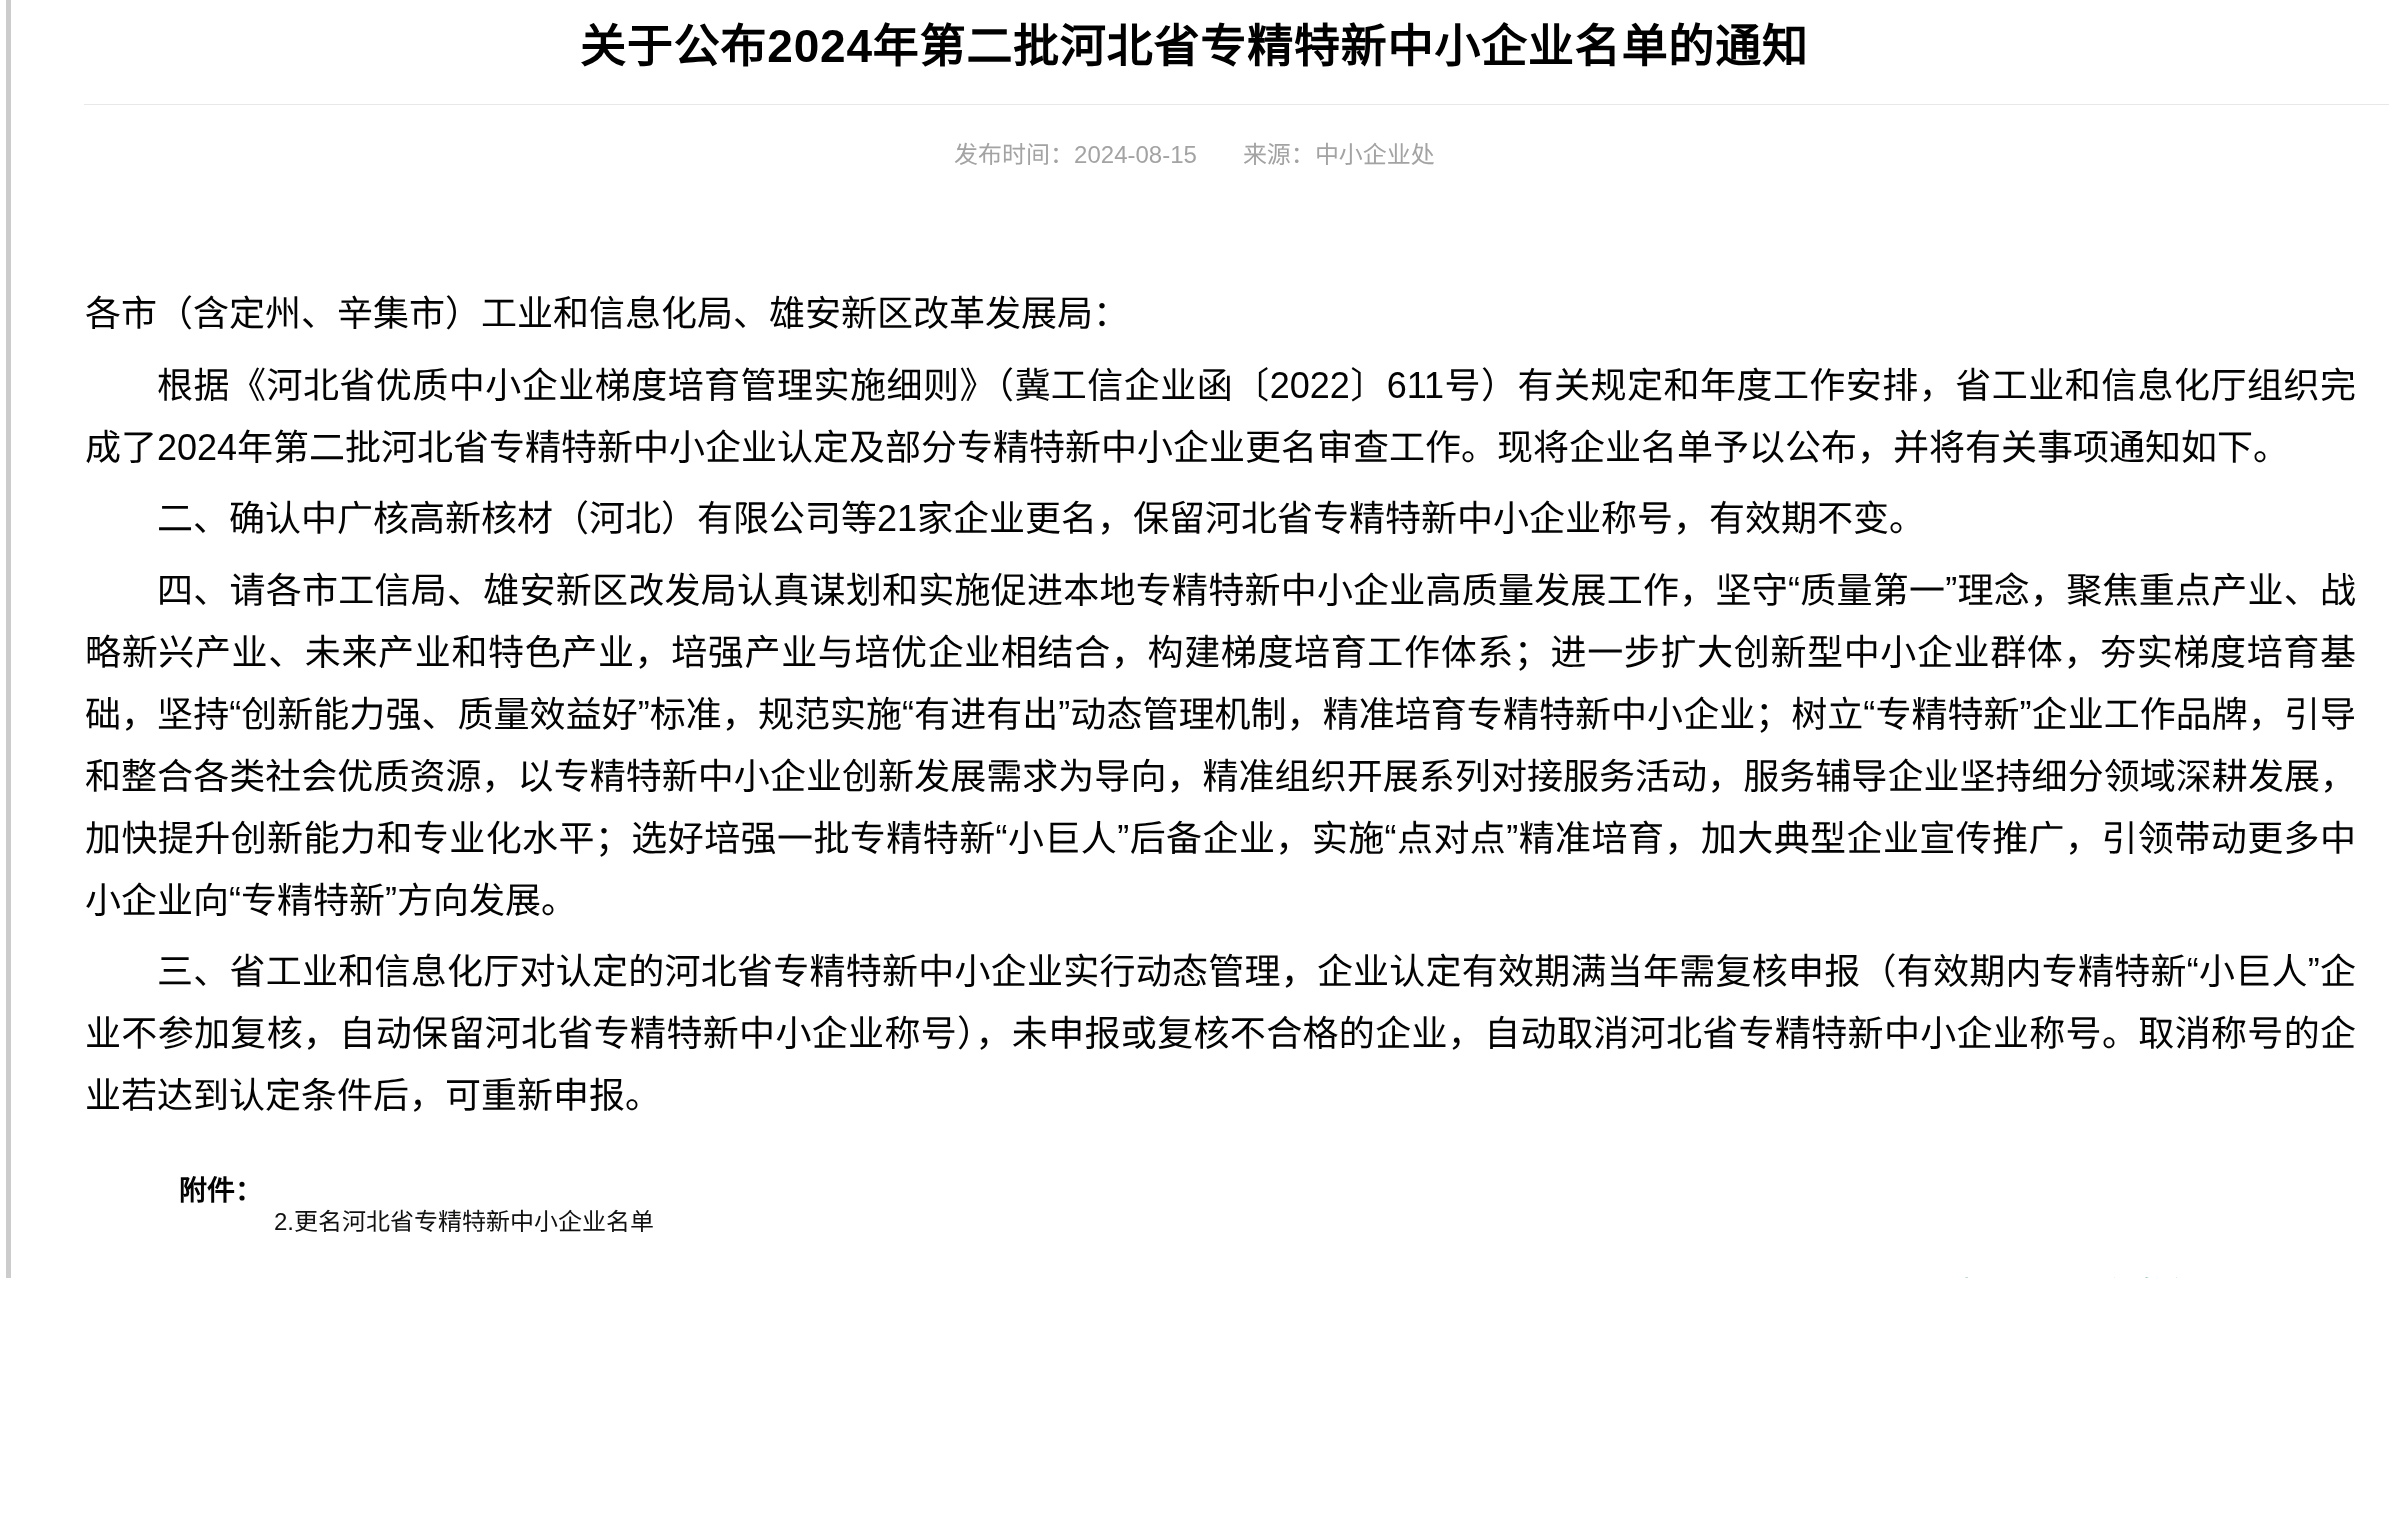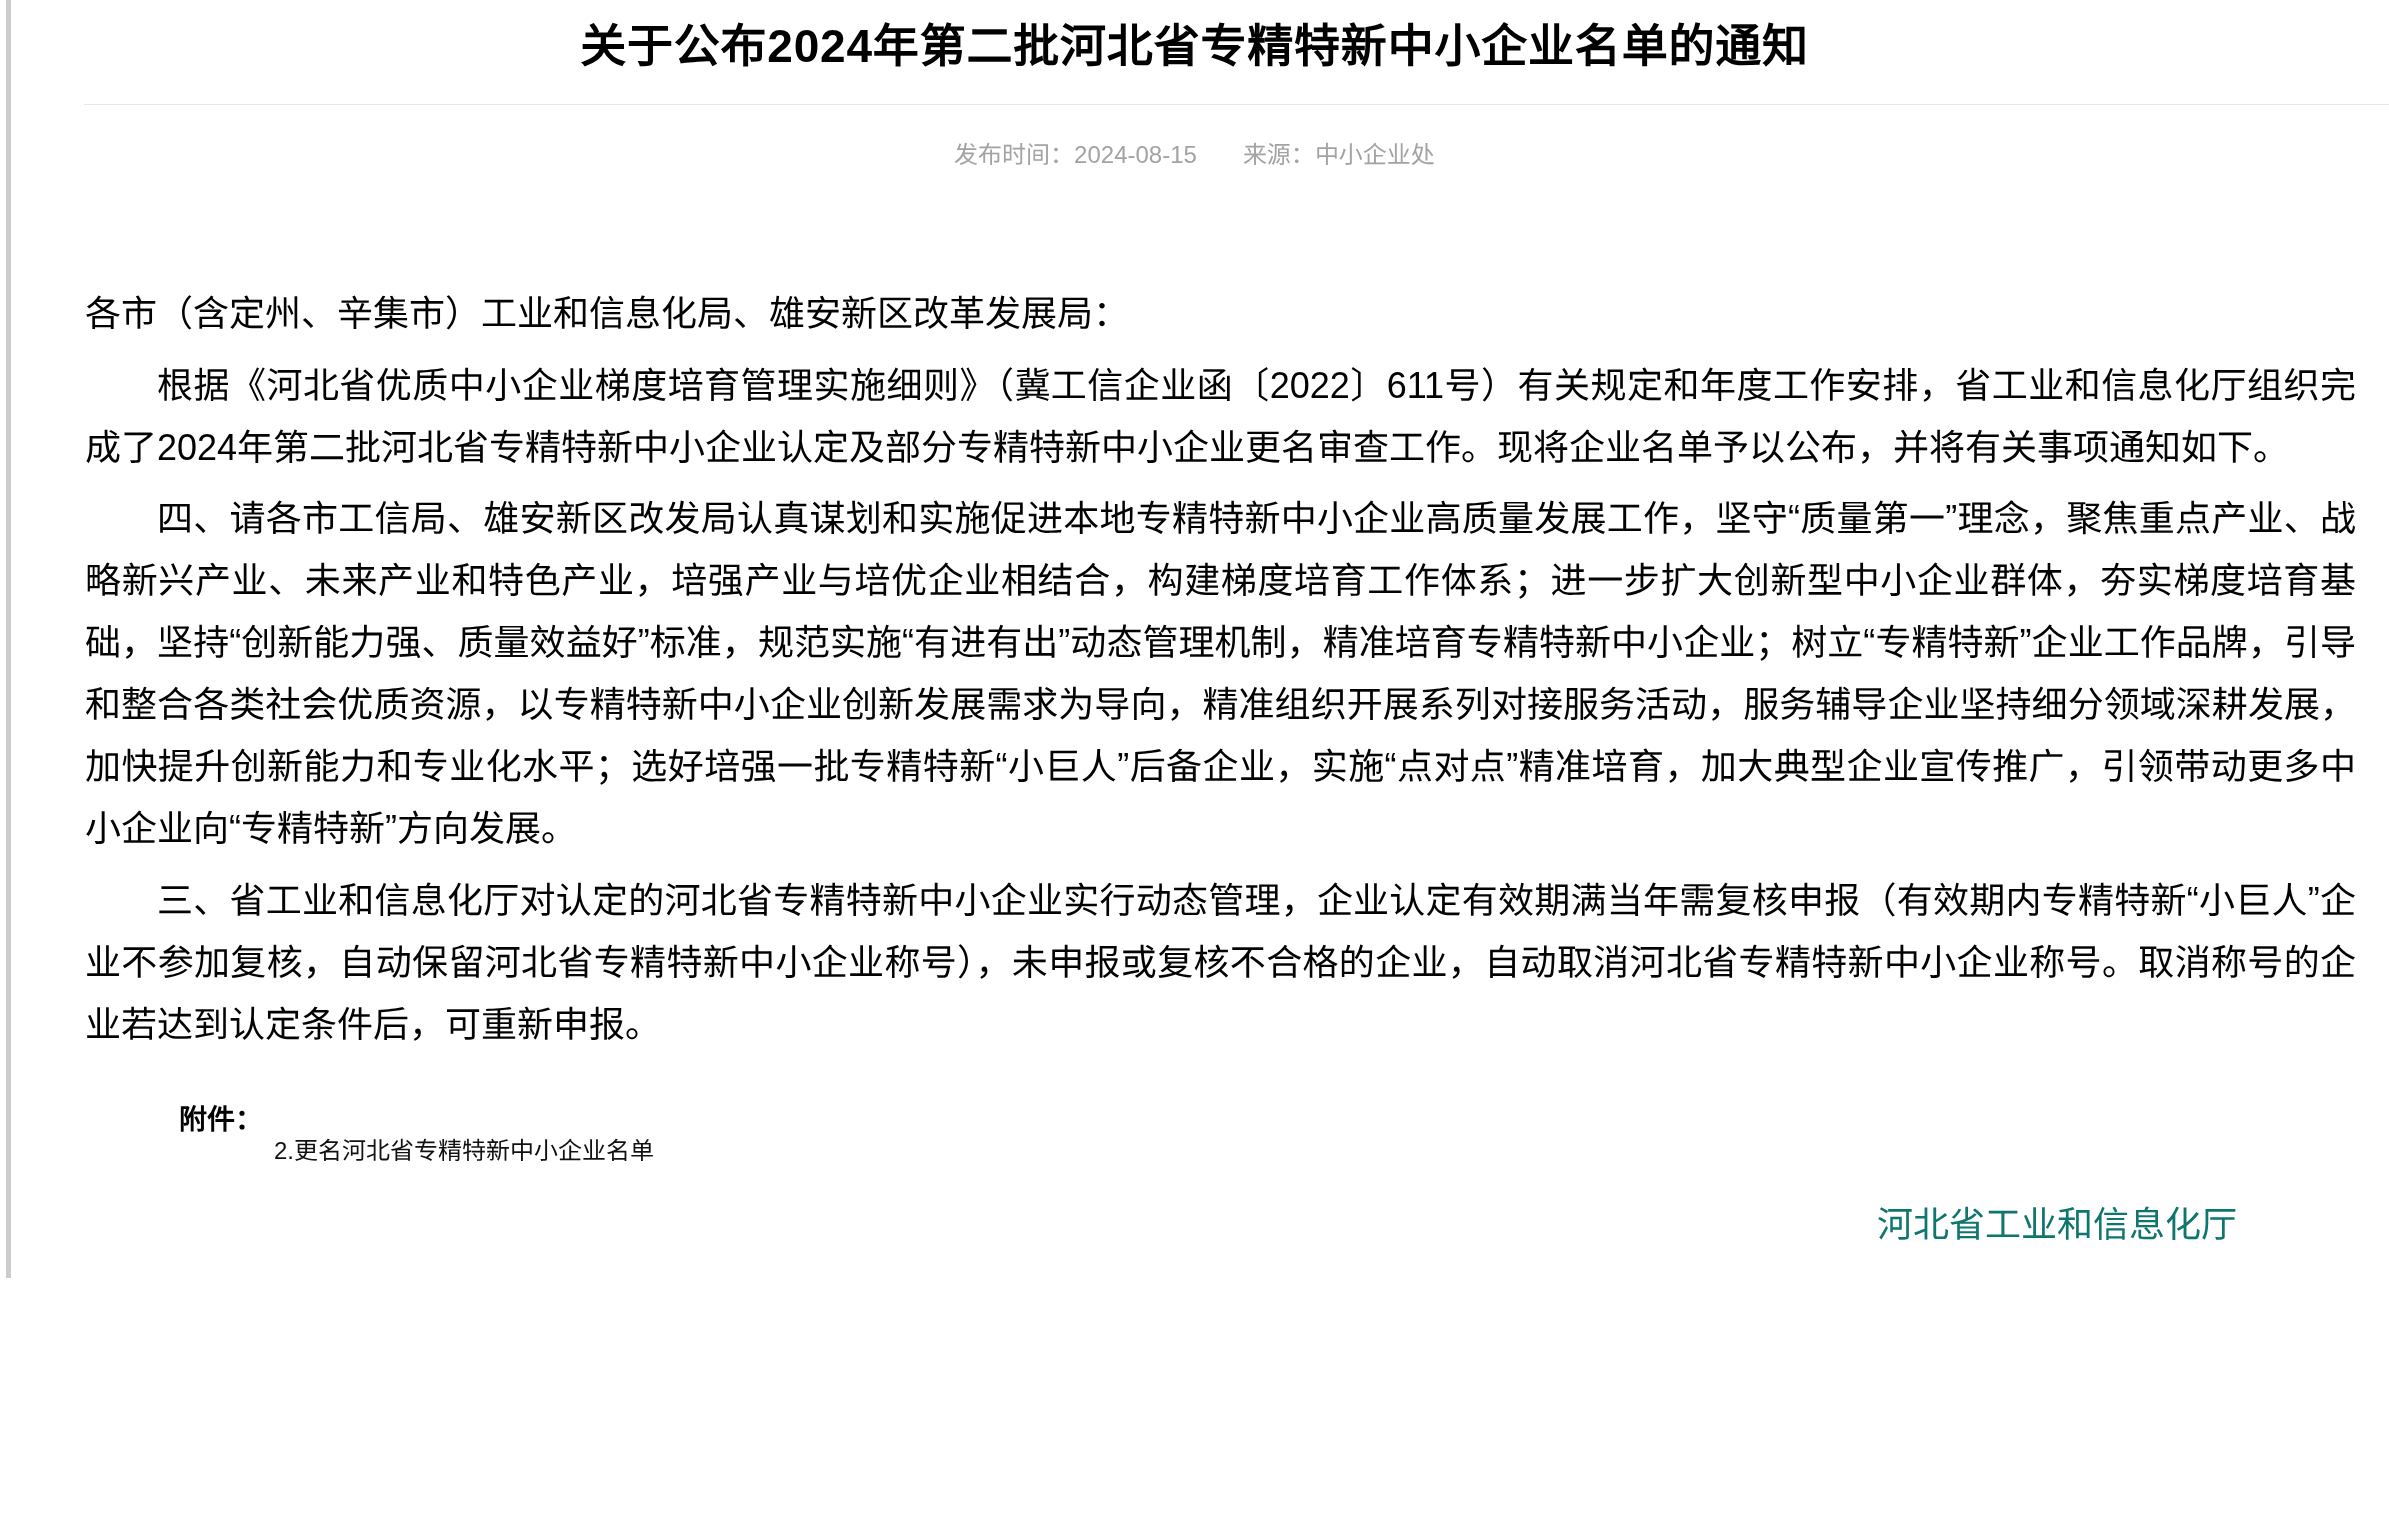--- a/index.html
+++ b/index.html
@@ -95,20 +95,21 @@
   <div class="meta">
     <span>发布时间：</span><span>2024-08-15</span><span class="gap"></span><span>来源：</span><span>中小企业处</span>
   </div>
 
   <div class="article">
 
     <p class="salutation">各市（含定州、辛集市）工业和信息化局、雄安新区改革发展局：</p>
 
     <div>
         <p class="indent">根据《河北省优质中小企业梯度培育管理实施细则》（冀工信企业函〔2022〕611号）有关规定和年度工作安排，省工业和信息化厅组织完成了2024年第二批河北省专精特新中小企业认定及部分专精特新中小企业更名审查工作。现将企业名单予以公布，并将有关事项通知如下。</p>
+        <p class="indent">二、确认中广核高新核材（河北）有限公司等21家企业更名，保留河北省专精特新中小企业称号，有效期不变。</p>
         <p class="indent">四、请各市工信局、雄安新区改发局认真谋划和实施促进本地专精特新中小企业高质量发展工作，坚守“质量第一”理念，聚焦重点产业、战略新兴产业、未来产业和特色产业，培强产业与培优企业相结合，构建梯度培育工作体系；进一步扩大创新型中小企业群体，夯实梯度培育基础，坚持“创新能力强、质量效益好”标准，规范实施“有进有出”动态管理机制，精准培育专精特新中小企业；树立“专精特新”企业工作品牌，引导和整合各类社会优质资源，以专精特新中小企业创新发展需求为导向，精准组织开展系列对接服务活动，服务辅导企业坚持细分领域深耕发展，加快提升创新能力和专业化水平；选好培强一批专精特新“小巨人”后备企业，实施“点对点”精准培育，加大典型企业宣传推广，引领带动更多中小企业向“专精特新”方向发展。</p>
         <p class="indent">三、省工业和信息化厅对认定的河北省专精特新中小企业实行动态管理，企业认定有效期满当年需复核申报（有效期内专精特新“小巨人”企业不参加复核，自动保留河北省专精特新中小企业称号），未申报或复核不合格的企业，自动取消河北省专精特新中小企业称号。取消称号的企业若达到认定条件后，可重新申报。</p>
       </div>
 
     <div class="attachments">
       <span class="att-label">附件：</span>
       <div class="att-items">
         <div class="att-item second">2.更名河北省专精特新中小企业名单</div>
       </div>
     </div>

